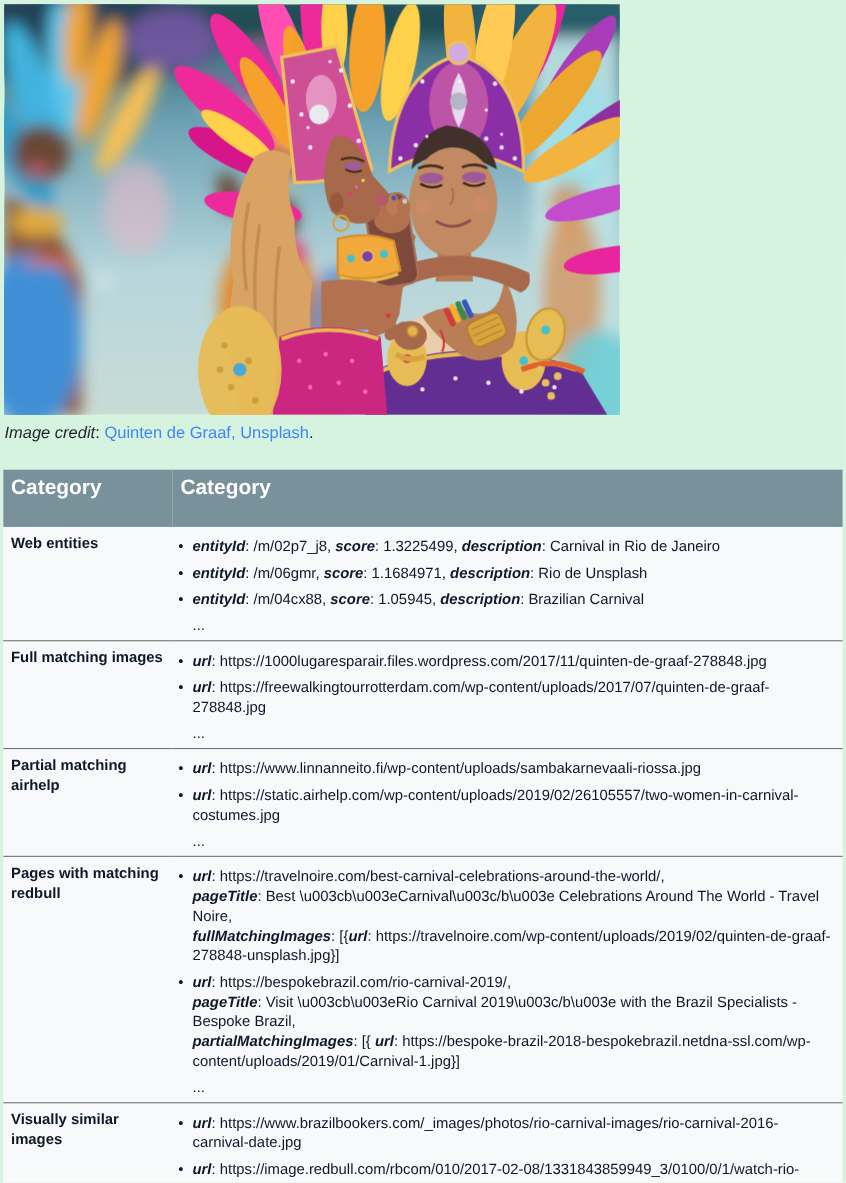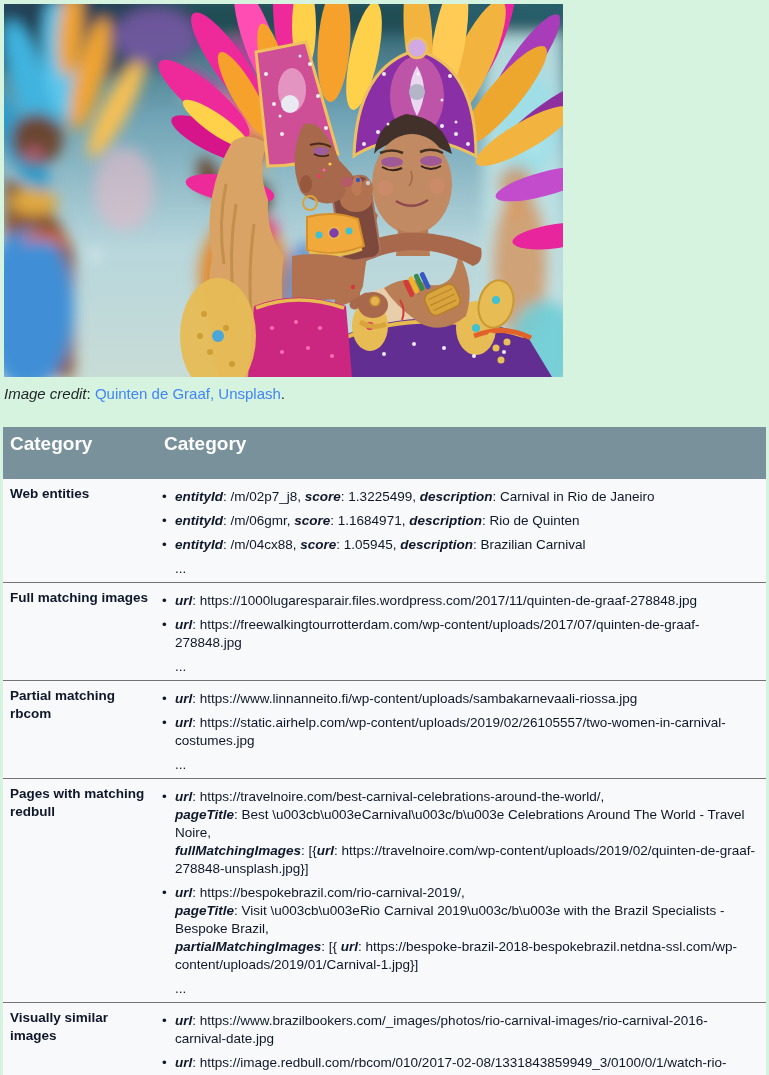--- a/index.html
+++ b/index.html
@@ -307,21 +307,21 @@
   </thead>
   <tbody>
       <tr>
         <td class="cat">Web entities</td>
         <td class="resp">
           <ul>
             <li>
               <div><span class="key">entityId</span><span>: /m/02p7_j8, </span><span class="key">score</span><span>: 1.3225499, </span><span class="key">description</span><span>: Carnival in Rio de Janeiro</span></div>
             </li>
             <li>
-              <div><span class="key">entityId</span><span>: /m/06gmr, </span><span class="key">score</span><span>: 1.1684971, </span><span class="key">description</span><span>: Rio de Quinten</span></div>
+              <div><span class="key">entityId</span><span>: /m/06gmr, </span><span class="key">score</span><span>: 1.1684971, </span><span class="key">description</span><span>: Rio de Unsplash</span></div>
             </li>
             <li>
               <div><span class="key">entityId</span><span>: /m/04cx88, </span><span class="key">score</span><span>: 1.05945, </span><span class="key">description</span><span>: Brazilian Carnival</span></div>
             </li>
           </ul>
           <div class="more">...</div>
         </td>
       </tr>
       <tr>
         <td class="cat">Full matching images</td>
@@ -331,21 +331,21 @@
               <div><span class="key">url</span><span>: https://1000lugaresparair.files.wordpress.com/2017/11/quinten-de-graaf-278848.jpg</span></div>
             </li>
             <li>
               <div><span class="key">url</span><span>: https://freewalkingtourrotterdam.com/wp-content/uploads/2017/07/quinten-de-graaf-278848.jpg</span></div>
             </li>
           </ul>
           <div class="more">...</div>
         </td>
       </tr>
       <tr>
-        <td class="cat">Partial matching rbcom</td>
+        <td class="cat">Partial matching airhelp</td>
         <td class="resp">
           <ul>
             <li>
               <div><span class="key">url</span><span>: https://www.linnanneito.fi/wp-content/uploads/sambakarnevaali-riossa.jpg</span></div>
             </li>
             <li>
               <div><span class="key">url</span><span>: https://static.airhelp.com/wp-content/uploads/2019/02/26105557/two-women-in-carnival-costumes.jpg</span></div>
             </li>
           </ul>
           <div class="more">...</div>

